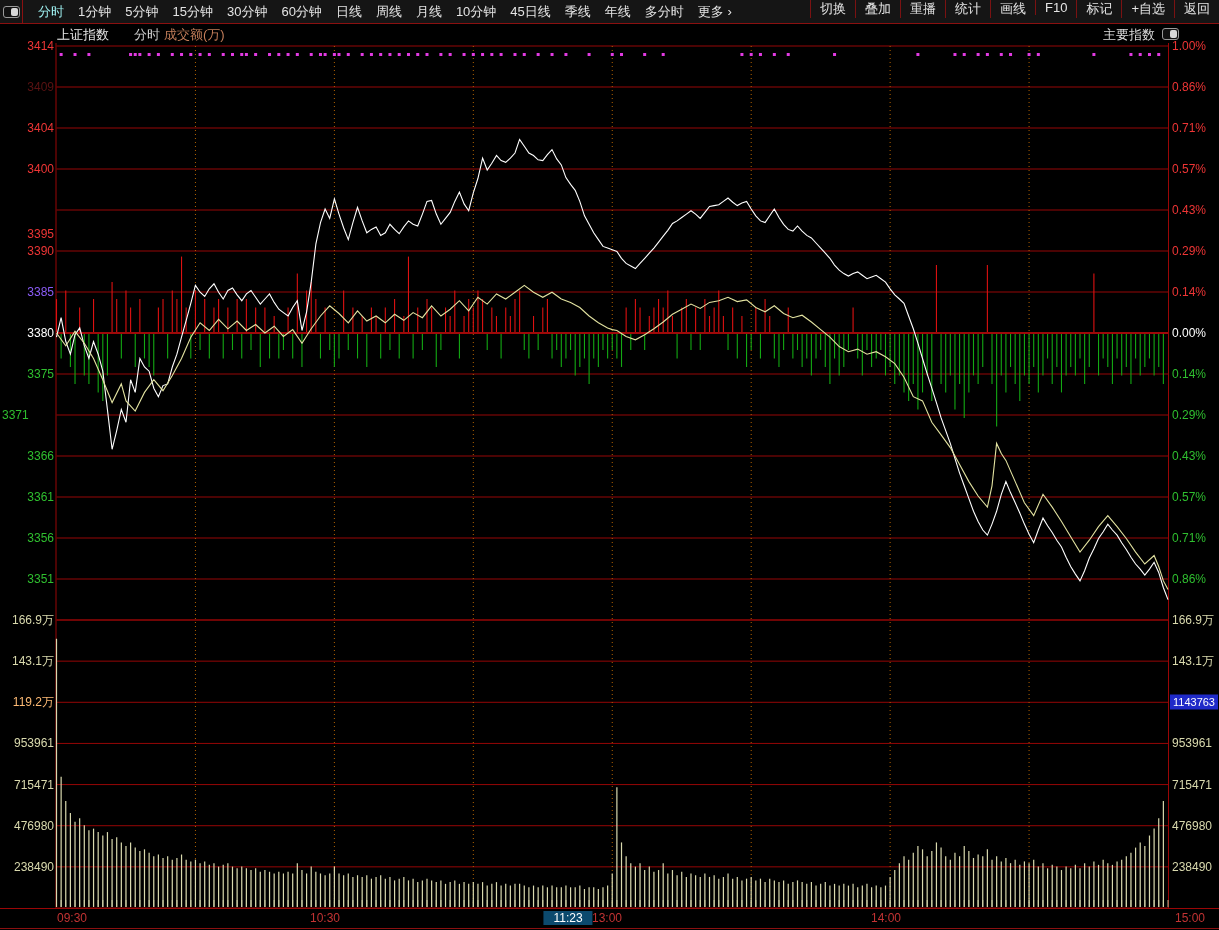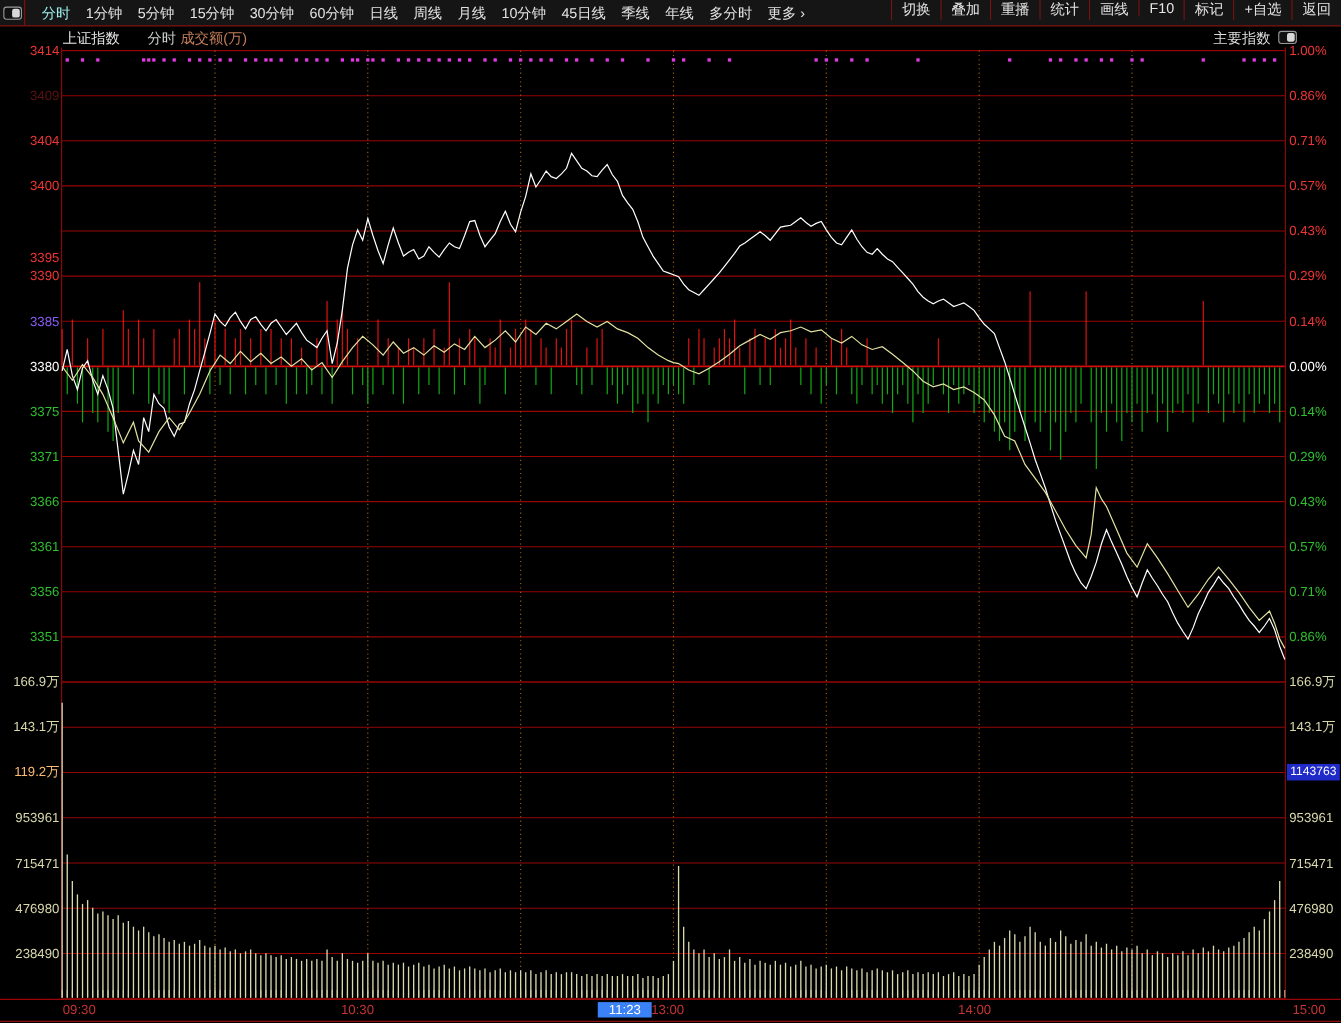--- a/index.html
+++ b/index.html
@@ -25,21 +25,21 @@
   #mi-ic{position:absolute;right:40px;top:3px;cursor:pointer;}
   svg{position:absolute;left:0;top:0;}
   .axis-label{position:absolute;font-size:12px;transform:translateY(-50%);white-space:nowrap;}
   .al-left{right:1167px;}
   .al-right{left:1172px;}
   .vol-badge{position:absolute;left:1170px;width:48px;height:15px;background:#1f2ac8;color:#fff;
              font-size:11px;line-height:15px;text-align:center;transform:translateY(-50%);}
   .time-label{position:absolute;top:911px;font-size:12px;color:#c23333;transform:translateX(-50%);white-space:nowrap;}
   .time-label.first{transform:none;}
   .time-label.last{transform:translateX(-100%);}
-  .time-badge{background:#3b82f6;color:#fff;padding:0 10px;}
+  .time-badge{background:#0c4a6e;color:#fff;padding:0 10px;}
   #frame{position:absolute;left:0;top:0;width:1218px;height:929px;border:0;pointer-events:none;}
 </style>
 </head>
 <body>
 
 <svg id="chart-svg" width="1219" height="930" viewBox="0 0 1219 930">
     <line x1="56.5" y1="46" x2="1168" y2="46" stroke="#960606" stroke-width="1"></line>
     <line x1="56.5" y1="87" x2="1168" y2="87" stroke="#960606" stroke-width="1"></line>
     <line x1="56.5" y1="128" x2="1168" y2="128" stroke="#960606" stroke-width="1"></line>
     <line x1="56.5" y1="169" x2="1168" y2="169" stroke="#960606" stroke-width="1"></line>
@@ -916,21 +916,21 @@
 <div id="axis-labels">
     <span class="axis-label al-left" style="top: 46px; color: rgb(238, 53, 53); right: 1165px; left: auto; text-align: right; width: 52px;">3414</span>
     <span class="axis-label al-left" style="top: 87px; color: rgb(90, 18, 18); right: 1165px; left: auto; text-align: right; width: 52px;">3409</span>
     <span class="axis-label al-left" style="top: 128px; color: rgb(238, 53, 53); right: 1165px; left: auto; text-align: right; width: 52px;">3404</span>
     <span class="axis-label al-left" style="top: 169px; color: rgb(238, 53, 53); right: 1165px; left: auto; text-align: right; width: 52px;">3400</span>
     <span class="axis-label al-left" style="top: 210px; color: rgb(238, 53, 53); right: 1165px; left: auto; text-align: right; width: 52px; margin-top: 24px;">3395</span>
     <span class="axis-label al-left" style="top: 251px; color: rgb(238, 53, 53); right: 1165px; left: auto; text-align: right; width: 52px;">3390</span>
     <span class="axis-label al-left" style="top: 292px; color: #8b5cf6; right: 1165px; left: auto; text-align: right; width: 52px;">3385</span>
     <span class="axis-label al-left" style="top: 333px; color: rgb(255, 255, 255); right: 1165px; left: auto; text-align: right; width: 52px;">3380</span>
     <span class="axis-label al-left" style="top: 374px; color: rgb(47, 191, 47); right: 1165px; left: auto; text-align: right; width: 52px;">3375</span>
-    <span class="axis-label al-left" style="top: 415px; color: rgb(47, 191, 47); right: 1165px; left: auto; text-align: right; width: 52px;">3371</span>
+    <span class="axis-label al-left" style="top: 415px; color: rgb(47, 191, 47); right: 1165px; left: auto; width: 52px;">3371</span>
     <span class="axis-label al-left" style="top: 456px; color: rgb(47, 191, 47); right: 1165px; left: auto; text-align: right; width: 52px;">3366</span>
     <span class="axis-label al-left" style="top: 497px; color: rgb(47, 191, 47); right: 1165px; left: auto; text-align: right; width: 52px;">3361</span>
     <span class="axis-label al-left" style="top: 538px; color: rgb(47, 191, 47); right: 1165px; left: auto; text-align: right; width: 52px;">3356</span>
     <span class="axis-label al-left" style="top: 579px; color: rgb(47, 191, 47); right: 1165px; left: auto; text-align: right; width: 52px;">3351</span>
     <span class="axis-label al-right" style="top: 46px; color: rgb(238, 53, 53); left: 1172px;">1.00%</span>
     <span class="axis-label al-right" style="top: 87px; color: rgb(238, 53, 53); left: 1172px;">0.86%</span>
     <span class="axis-label al-right" style="top: 128px; color: rgb(238, 53, 53); left: 1172px;">0.71%</span>
     <span class="axis-label al-right" style="top: 169px; color: rgb(238, 53, 53); left: 1172px;">0.57%</span>
     <span class="axis-label al-right" style="top: 210px; color: rgb(238, 53, 53); left: 1172px;">0.43%</span>
     <span class="axis-label al-right" style="top: 251px; color: rgb(238, 53, 53); left: 1172px;">0.29%</span>

